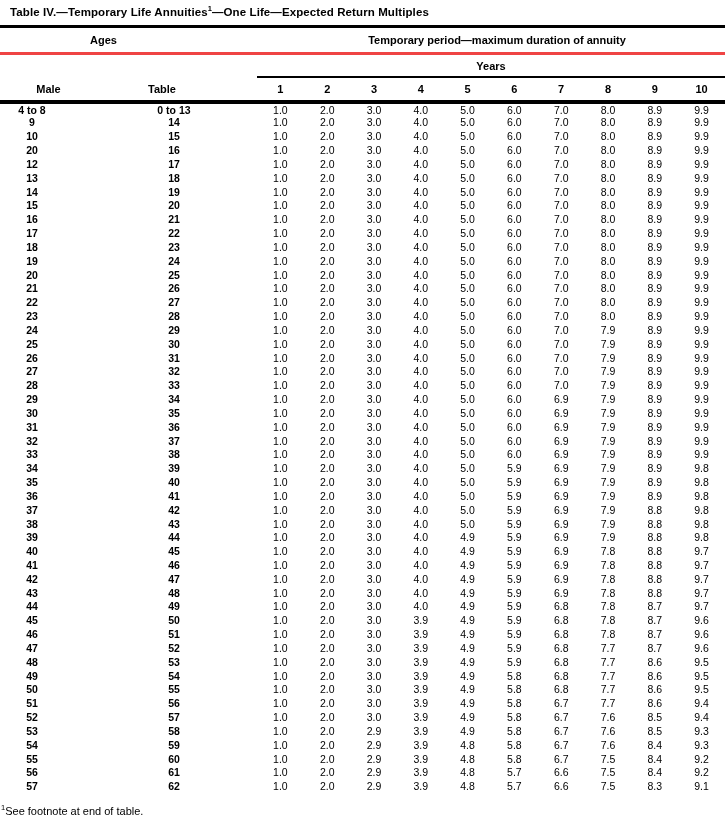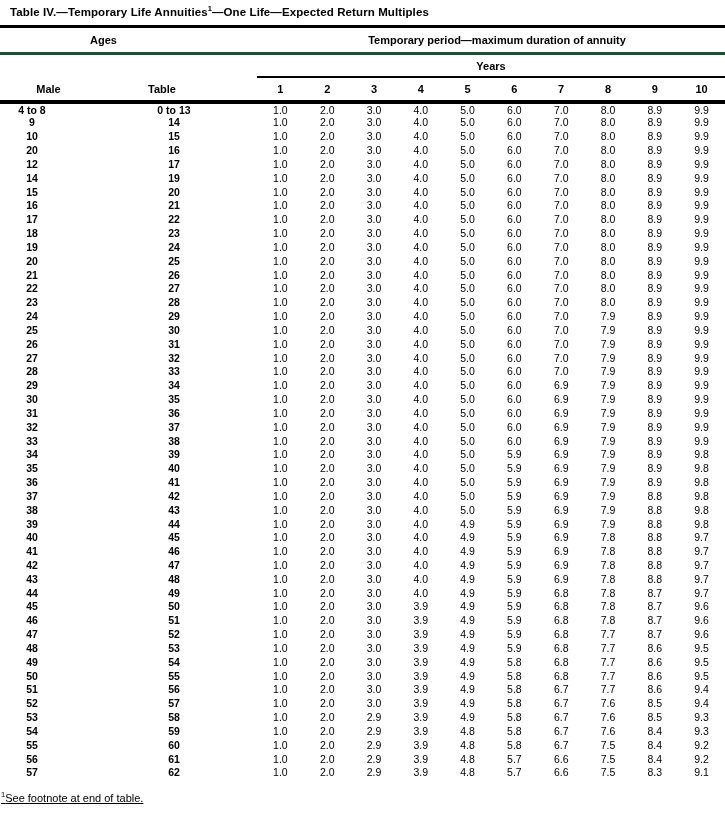--- a/index.html
+++ b/index.html
@@ -44,42 +44,41 @@
     white-space: nowrap;
   }
   thead th {
     font-weight: bold;
     font-size: 11px;
     text-align: center;
     vertical-align: middle;
   }
   tr.h1 th {
     height: 24px;
-    border-bottom: 3px solid #14532d;
+    border-bottom: 3px solid #ef4444;
   }
   tr.h1 th.ages-span { padding-right: 50px; }
   tr.h1 th.period-span { padding-left: 12px; }
   tr.h2 th { height: 21px; }
   tr.h2 th.years-span { border-bottom: 2px solid #000; margin-top: 9px; }
   tr.h3 th { height: 22px; border-bottom: 4px solid #000; }
   tr.h3 th.female-hdr { padding-right: 30px; }
   tbody tr { height: 13.84px; }
   tbody td {
     font-size: 10.5px;
     line-height: 1;
     text-align: center;
     vertical-align: middle;
   }
   tbody td.age { font-weight: bold; }
   tbody td.male-age { padding-right: 33px; }
   tbody td.female-age { padding-right: 6px; }
   .footnote {
     font-size: 11px;
     margin: 12px 0 10px 1px;
-    text-decoration: underline;
   }
 </style>
 </head>
 <body>
 
 <div class="page">
 
   <div class="doc-title">
     <span>Table IV.—Temporary Life Annuities</span><sup>1</sup><span>—One Life—Expected Return Multiples</span>
   </div>
@@ -188,20 +187,34 @@
           <td>3.0</td>
           <td>4.0</td>
           <td>5.0</td>
           <td>6.0</td>
           <td>7.0</td>
           <td>8.0</td>
           <td>8.9</td>
           <td>9.9</td>
         </tr>
         <tr>
+          <td class="age male-age">13</td>
+          <td class="age female-age">18</td>
+          <td>1.0</td>
+          <td>2.0</td>
+          <td>3.0</td>
+          <td>4.0</td>
+          <td>5.0</td>
+          <td>6.0</td>
+          <td>7.0</td>
+          <td>8.0</td>
+          <td>8.9</td>
+          <td>9.9</td>
+        </tr>
+        <tr>
           <td class="age male-age">14</td>
           <td class="age female-age">19</td>
           <td>1.0</td>
           <td>2.0</td>
           <td>3.0</td>
           <td>4.0</td>
           <td>5.0</td>
           <td>6.0</td>
           <td>7.0</td>
           <td>8.0</td>

